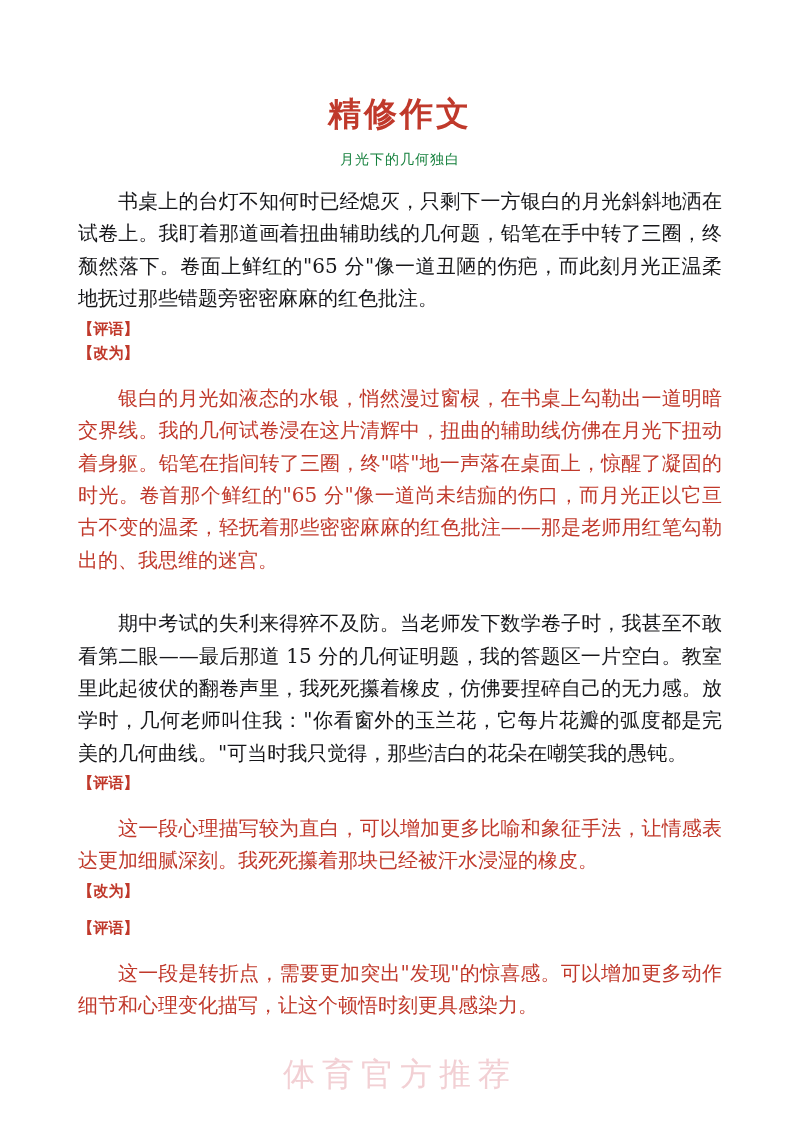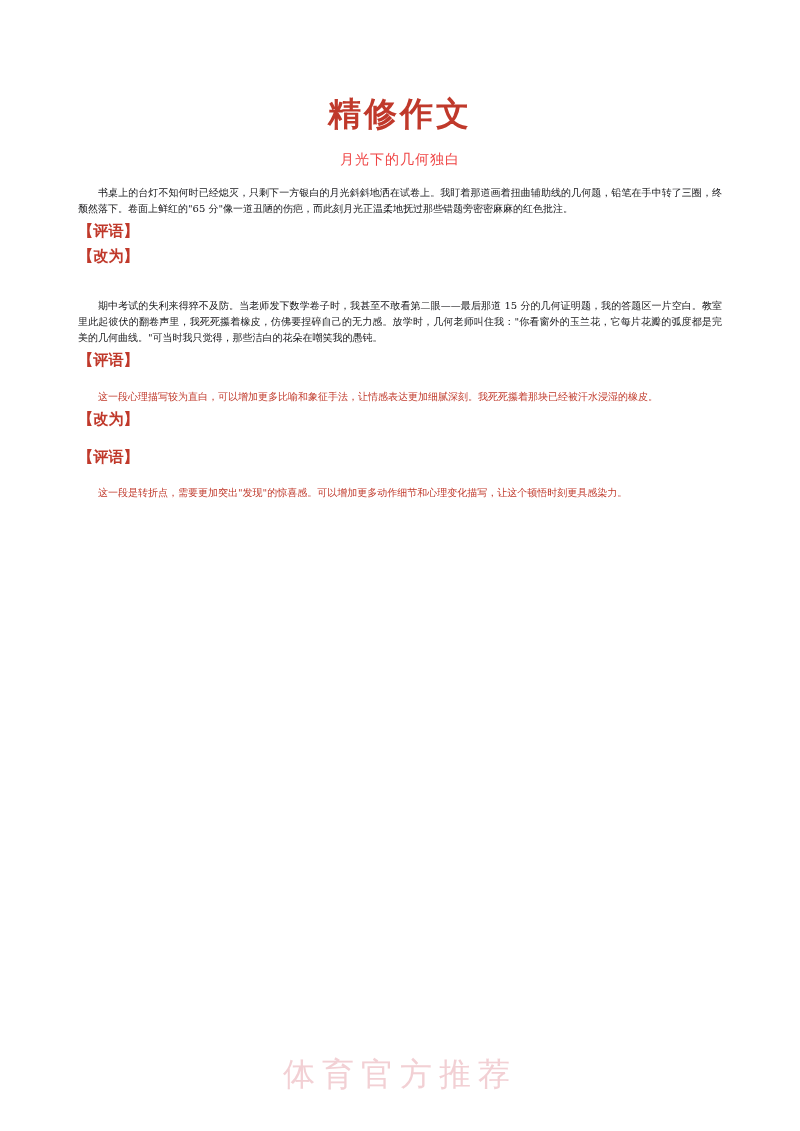--- a/index.html
+++ b/index.html
@@ -24,27 +24,27 @@
     text-align: center;
     color: #c0392b;
     font-size: 33px;
     font-weight: bold;
     letter-spacing: 3px;
     margin: 0 0 14px 0;
     font-family: Liberation Sans, sans-serif;
   }
   .doc-subtitle {
     text-align: center;
-    color: #ef4444;
+    color: #15803d;
     font-size: 14px;
     margin: 0 0 6px 0;
     letter-spacing: 1px;
   }
   .para {
-    font-size: 10px;
+    font-size: 20px;
     line-height: 1.62;
     text-align: justify;
     text-justify: inter-ideograph;
     margin: 16px 0 2px 0;
     text-indent: 2em;
     color: #1a1a1a;
     word-break: break-all;
   }
   .para.black { color: #17171a; }
   .para.red { color: #c0392b; }
@@ -74,20 +74,21 @@
 </head>
 <body>
 
 <div class="page">
   <h1 class="doc-title">精修作文</h1>
   <div class="doc-subtitle">月光下的几何独白</div>
   <div id="content">
       <p class="para black">书桌上的台灯不知何时已经熄灭，只剩下一方银白的月光斜斜地洒在试卷上。我盯着那道画着扭曲辅助线的几何题，铅笔在手中转了三圈，终颓然落下。卷面上鲜红的"65 分"像一道丑陋的伤疤，而此刻月光正温柔地抚过那些错题旁密密麻麻的红色批注。</p>
       <p class="label">【评语】</p>
       <p class="label">【改为】</p>
+      <p class="para red">银白的月光如液态的水银，悄然漫过窗棂，在书桌上勾勒出一道明暗交界线。我的几何试卷浸在这片清辉中，扭曲的辅助线仿佛在月光下扭动着身躯。铅笔在指间转了三圈，终"嗒"地一声落在桌面上，惊醒了凝固的时光。卷首那个鲜红的"65 分"像一道尚未结痂的伤口，而月光正以它亘古不变的温柔，轻抚着那些密密麻麻的红色批注——那是老师用红笔勾勒出的、我思维的迷宫。</p>
       <div class="gap"></div>
       <p class="para black">期中考试的失利来得猝不及防。当老师发下数学卷子时，我甚至不敢看第二眼——最后那道 15 分的几何证明题，我的答题区一片空白。教室里此起彼伏的翻卷声里，我死死攥着橡皮，仿佛要捏碎自己的无力感。放学时，几何老师叫住我："你看窗外的玉兰花，它每片花瓣的弧度都是完美的几何曲线。"可当时我只觉得，那些洁白的花朵在嘲笑我的愚钝。</p>
       <p class="label">【评语】</p>
       <p class="para red">这一段心理描写较为直白，可以增加更多比喻和象征手法，让情感表达更加细腻深刻。我死死攥着那块已经被汗水浸湿的橡皮。</p>
       <p class="label">【改为】</p>
       <div class="gap"></div>
       <p class="label">【评语】</p>
       <p class="para red">这一段是转折点，需要更加突出"发现"的惊喜感。可以增加更多动作细节和心理变化描写，让这个顿悟时刻更具感染力。</p>
     </div>
 </div>

